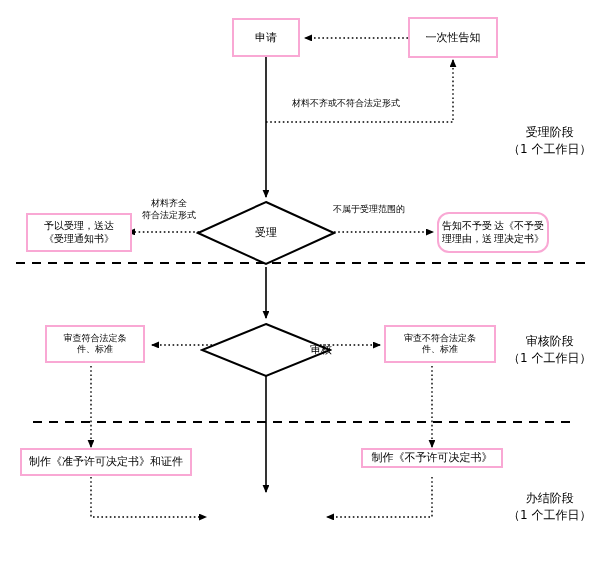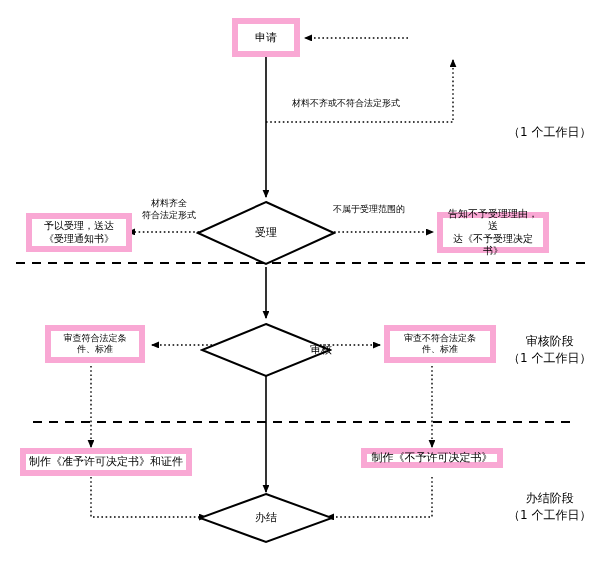--- a/index.html
+++ b/index.html
@@ -24,21 +24,21 @@
     position:absolute;
     box-sizing:border-box;
     display:flex;
     align-items:center;
     justify-content:center;
     text-align:center;
     background:#ffffff;
     z-index:3;
   }
   .box{
-    border:6px solid #f9a8d4;
+    border:2px solid #f9a8d4;
     line-height:1.25;
     padding:1px 2px;
   }
   .diamond-wrap{
     position:absolute;
     z-index:3;
     display:flex;
     align-items:center;
     justify-content:center;
   }
@@ -142,34 +142,37 @@
 
     <g>
       <path d="M33,422 L575,422" stroke="#000" stroke-width="2.2" fill="none" stroke-dasharray="9 7"></path>
     </g>
   </svg>
 
   <div class="node box t11" style="left:232px; top:18px; width:68px; height:39px;">
     <span>申请</span>
   </div>
 
+  <div class="node box t11" style="left:408px; top:17px; width:90px; height:41px;">
+    <span>一次性告知</span>
+  </div>
 
   <div class="diamond-wrap" style="left:196px; top:200px; width:140px; height:66px;">
     <svg width="140" height="66" viewBox="0 0 140 66">
       <polygon points="70,2 138,33 70,64 2,33" fill="#ffffff" stroke="#000" stroke-width="2"></polygon>
     </svg>
     <span class="diamond-label t11">受理</span>
   </div>
 
   <div class="node box t10" style="left:26px; top:213px; width:106px; height:39px; flex-direction:column;">
     <span>予以受理，送达</span>
     <span>《受理通知书》</span>
   </div>
 
-  <div class="node box t10" style="left:437px; top:212px; width:112px; height:41px; flex-direction:column;">
+  <div class="node box t10" style="left:437px; top:212px; width:112px; height:41px; flex-direction:row;border-radius:12px;">
     <span>告知不予受理理由，送</span>
     <span>达《不予受理决定书》</span>
   </div>
 
   <div class="diamond-wrap" style="left:200px; top:322px; width:132px; height:56px;justify-content:flex-end;">
     <svg width="132" height="56" viewBox="0 0 132 56">
       <polygon points="66,2 130,28 66,54 2,28" fill="#ffffff" stroke="#000" stroke-width="2"></polygon>
     </svg>
     <span class="diamond-label t11">审核</span>
   </div>
@@ -185,41 +188,36 @@
   </div>
 
   <div class="node box t11" style="left:20px; top:448px; width:172px; height:28px;">
     <span>制作《准予许可决定书》和证件</span>
   </div>
 
   <div class="node box t11" style="left:361px; top:448px; width:142px; height:20px;">
     <span>制作《不予许可决定书》</span>
   </div>
 
-  <div class="diamond-wrap" style="left:198px; top:492px; width:136px; height:52px;">
-    <svg width="136" height="52" viewBox="0 0 136 52">
-      <polygon points="68,2 134,26 68,50 2,26" fill="#ffffff" stroke="#000" stroke-width="2"></polygon>
-    </svg>
-    <span class="diamond-label t11">办结</span>
-  </div>
 
   <div class="edge-label t9" style="left:292px; top:98px;">
     <span>材料不齐或不符合法定形式</span>
   </div>
 
   <div class="edge-label t9" style="left:142px; top:198px;">
     <div>材料齐全</div>
     <div>符合法定形式</div>
   </div>
 
   <div class="edge-label t9" style="left:333px; top:204px;">
     <span>不属于受理范围的</span>
   </div>
 
   <div class="stage-label t12" style="left:508px; top:124px;">
+    <div>受理阶段</div>
     <div>（1 个工作日）</div>
   </div>
 
   <div class="stage-label t12" style="left:508px; top:333px;">
     <div>审核阶段</div>
     <div>（1 个工作日）</div>
   </div>
 
   <div class="stage-label t12" style="left:508px; top:490px;">
     <div>办结阶段</div>

